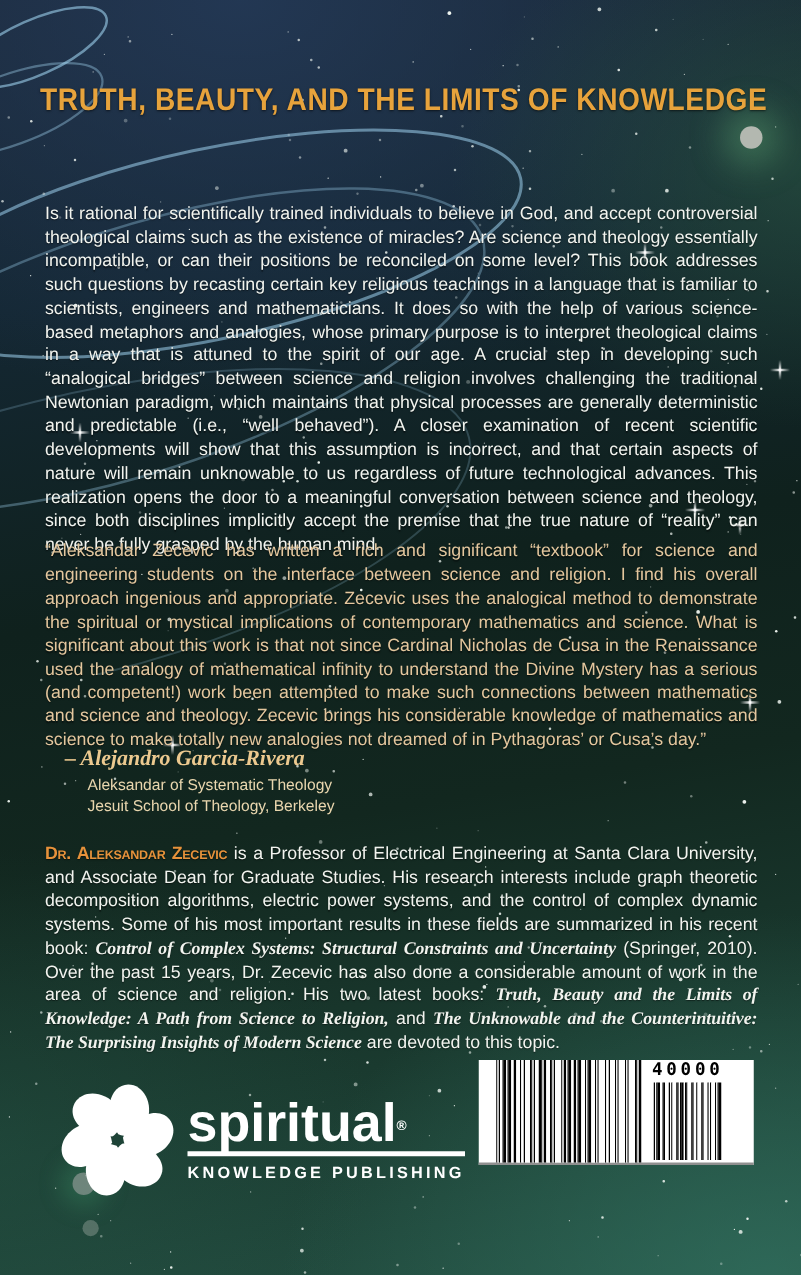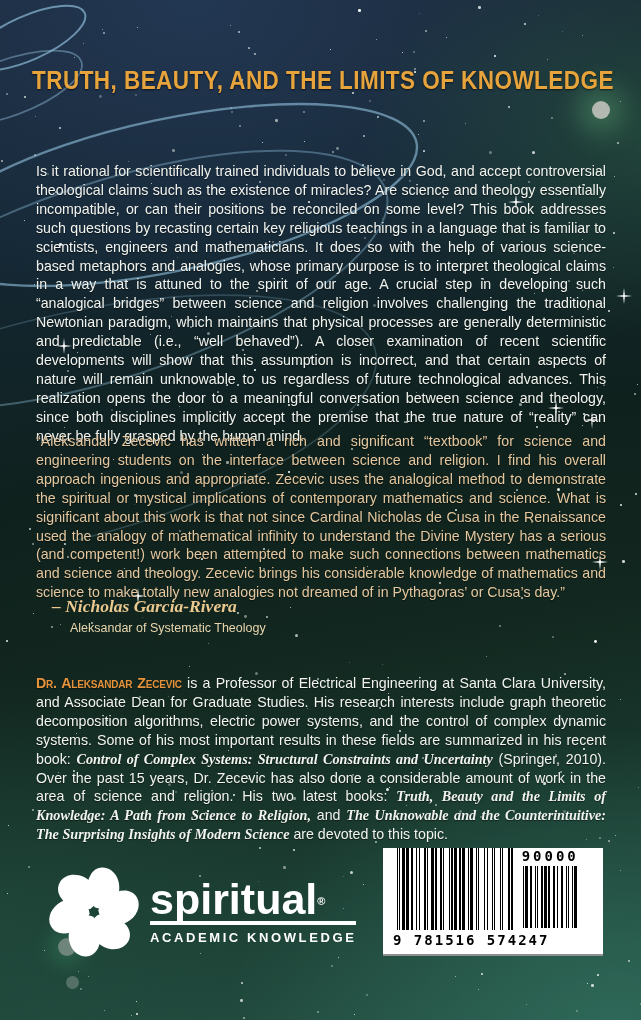--- a/index.html
+++ b/index.html
@@ -455,42 +455,43 @@
   <div class="glow" style="left:58px;top:938px;width:18px;height:18px;background:rgba(175,185,178,.55);box-shadow:0 0 18px 10px rgba(70,160,110,.28);"></div>
   <div class="glow" style="left:66px;top:976px;width:13px;height:13px;background:rgba(165,175,168,.4);"></div>
 
   <div class="title">TRUTH, BEAUTY, AND THE LIMITS OF KNOWLEDGE</div>
 
   <p class="synopsis">Is it rational for scientifically trained individuals to believe in God, and accept controversial theological claims such as the existence of miracles? Are science and theology essentially incompatible, or can their positions be reconciled on some level? This book addresses such questions by recasting certain key religious teachings in a language that is familiar to scientists, engineers and mathematicians. It does so with the help of various science-based metaphors and analogies, whose primary purpose is to interpret theological claims in a way that is attuned to the spirit of our age. A crucial step in developing such “analogical bridges” between science and religion involves challenging the traditional Newtonian paradigm, which maintains that physical processes are generally deterministic and predictable (i.e., “well behaved”). A closer examination of recent scientific developments will show that this assumption is incorrect, and that certain aspects of nature will remain unknowable to us regardless of future technological advances. This realization opens the door to a meaningful conversation between science and theology, since both disciplines implicitly accept the premise that the true nature of “reality” can never be fully grasped by the human mind.</p>
 
   <p class="quote">“Aleksandar Zecevic has written a rich and significant “textbook” for science and engineering students on the interface between science and religion.  I find his overall approach ingenious and appropriate.  Zecevic uses the analogical method to demonstrate the spiritual or mystical implications of contemporary mathematics and science.  What is significant about this work is that not since Cardinal Nicholas de Cusa in the Renaissance used the analogy of mathematical infinity to understand the Divine Mystery has a serious (and competent!) work been attempted to make such connections between mathematics and science and theology. Zecevic brings his considerable knowledge of mathematics and science to make totally new analogies not dreamed of in Pythagoras’ or Cusa’s day.”</p>
 
   <div class="attr">
-    <p class="attr-name">– Nicholas Garcia-Rivera</p>
+    <p class="attr-name">– Alejandro Garcia-Rivera</p>
     <p class="attr-role">Aleksandar of Systematic Theology</p>
+    <p class="attr-aff">Jesuit School of Theology, Berkeley</p>
   </div>
 
   <p class="bio"><span class="bio-lead">Dr. Aleksandar Zecevic</span><span><span class="seg-normal"> is a Professor of Electrical Engineering at Santa Clara University, and Associate Dean for Graduate Studies. His research interests include graph theoretic decomposition algorithms, electric power systems, and the control of complex dynamic systems. Some of his most important results in these fields are summarized in his recent book: </span><span class="seg-book-title">Control of Complex Systems: Structural Constraints and Uncertainty</span><span class="seg-normal"> (Springer, 2010). Over the past 15 years, Dr. Zecevic has also done a considerable amount of work in the area of science and religion. His two latest books: </span><span class="seg-book-title">Truth, Beauty and the Limits of Knowledge: A Path from Science to Religion,</span><span class="seg-normal"> and </span><span class="seg-book-title">The Unknowable and the Counterintuitive: The Surprising Insights of Modern Science</span><span class="seg-normal"> are devoted to this topic.</span></span></p>
 
   <div class="logo">
     <svg class="flower" viewBox="-55 -55 110 110">
       <g fill="#ffffff">
         <g id="petal">
           <path d="M 5 -2 C 14 -24 40 -32 49 -17 C 56 -5 46 12 28 15 C 14 17 7 10 5 -2 Z"></path>
         </g>
         <use href="#petal" transform="rotate(60)"></use>
         <use href="#petal" transform="rotate(120)"></use>
         <use href="#petal" transform="rotate(180)"></use>
         <use href="#petal" transform="rotate(240)"></use>
         <use href="#petal" transform="rotate(300)"></use>
       </g>
     </svg>
     <div class="brandbox">
       <div class="wordmark"><span>spiritual</span><span class="regmark">®</span></div>
-      <div class="tagline">ACADEMIC KNOWLEDGE</div>
+      <div class="tagline">KNOWLEDGE PUBLISHING</div>
     </div>
   </div>
 
   <div class="barcode-box">
     <div class="bc-row">
       <div class="bars main-bars" id="mainBars">
           <span class="b" style="width: 1.17px;"></span>
           <span class="s" style="width: 1.17px;"></span>
           <span class="b" style="width: 1.17px;"></span>
           <span class="s" style="width: 1.17px;"></span>
@@ -585,21 +586,21 @@
           <span class="s" style="width: 1.17px;"></span>
           <span class="s" style="width: 1.17px;"></span>
           <span class="s" style="width: 1.17px;"></span>
           <span class="s" style="width: 1.17px;"></span>
           <span class="b" style="width: 1.17px;"></span>
           <span class="b" style="width: 1.17px;"></span>
           <span class="s" style="width: 1.17px;"></span>
           <span class="b" style="width: 1.17px;"></span>
         </div>
       <div class="supp">
-        <div class="price-code">90000</div>
+        <div class="price-code">40000</div>
         <div class="bars supp-bars" id="suppBars">
             <span class="s" style="width: 1.2px;"></span>
             <span class="b" style="width: 1.2px;"></span>
             <span class="s" style="width: 1.2px;"></span>
             <span class="b" style="width: 1.2px;"></span>
             <span class="b" style="width: 1.2px;"></span>
             <span class="s" style="width: 1.2px;"></span>
             <span class="s" style="width: 1.2px;"></span>
             <span class="b" style="width: 1.2px;"></span>
             <span class="b" style="width: 1.2px;"></span>
@@ -637,17 +638,16 @@
             <span class="s" style="width: 1.2px;"></span>
             <span class="s" style="width: 1.2px;"></span>
             <span class="b" style="width: 1.2px;"></span>
             <span class="s" style="width: 1.2px;"></span>
             <span class="b" style="width: 1.2px;"></span>
             <span class="b" style="width: 1.2px;"></span>
             <span class="b" style="width: 1.2px;"></span>
           </div>
       </div>
     </div>
-    <div class="ean-digits">9 781516 574247</div>
     <hr class="bc-divider">
   </div>
 
 </div>
 
 </body></html>

